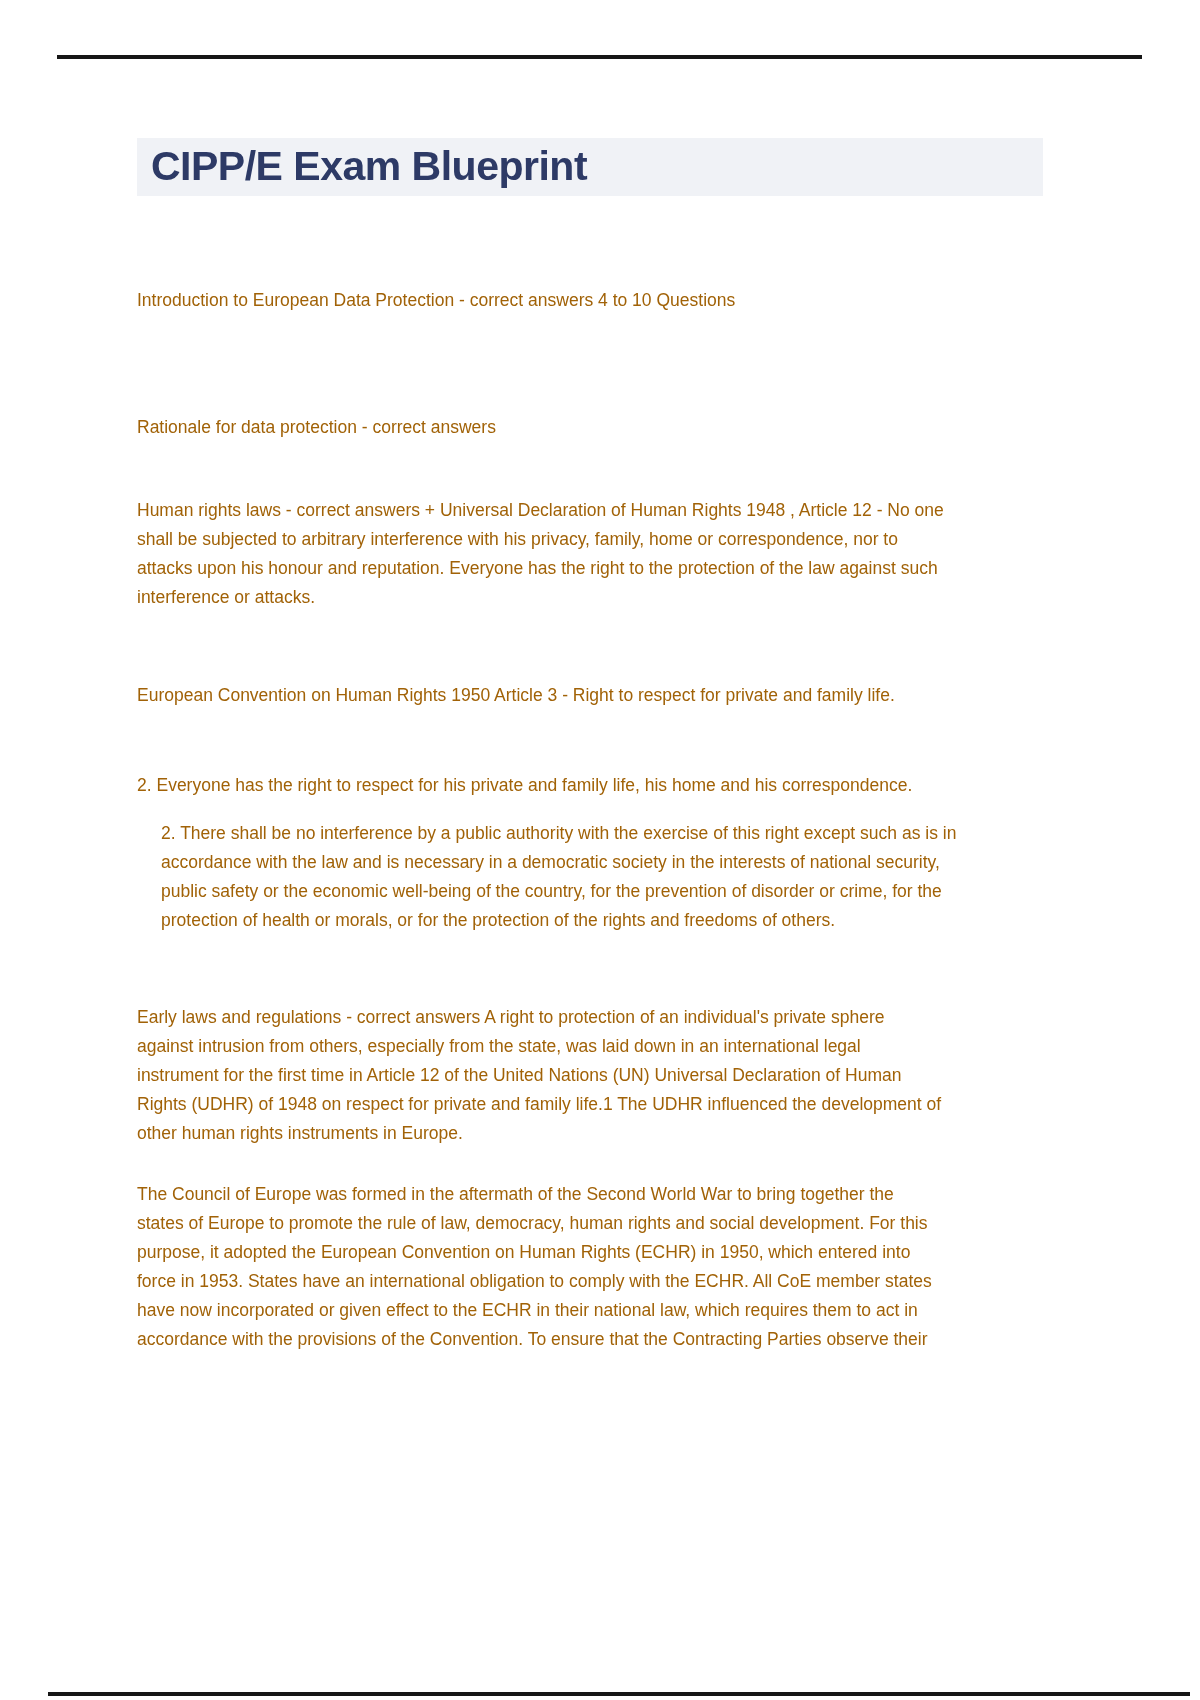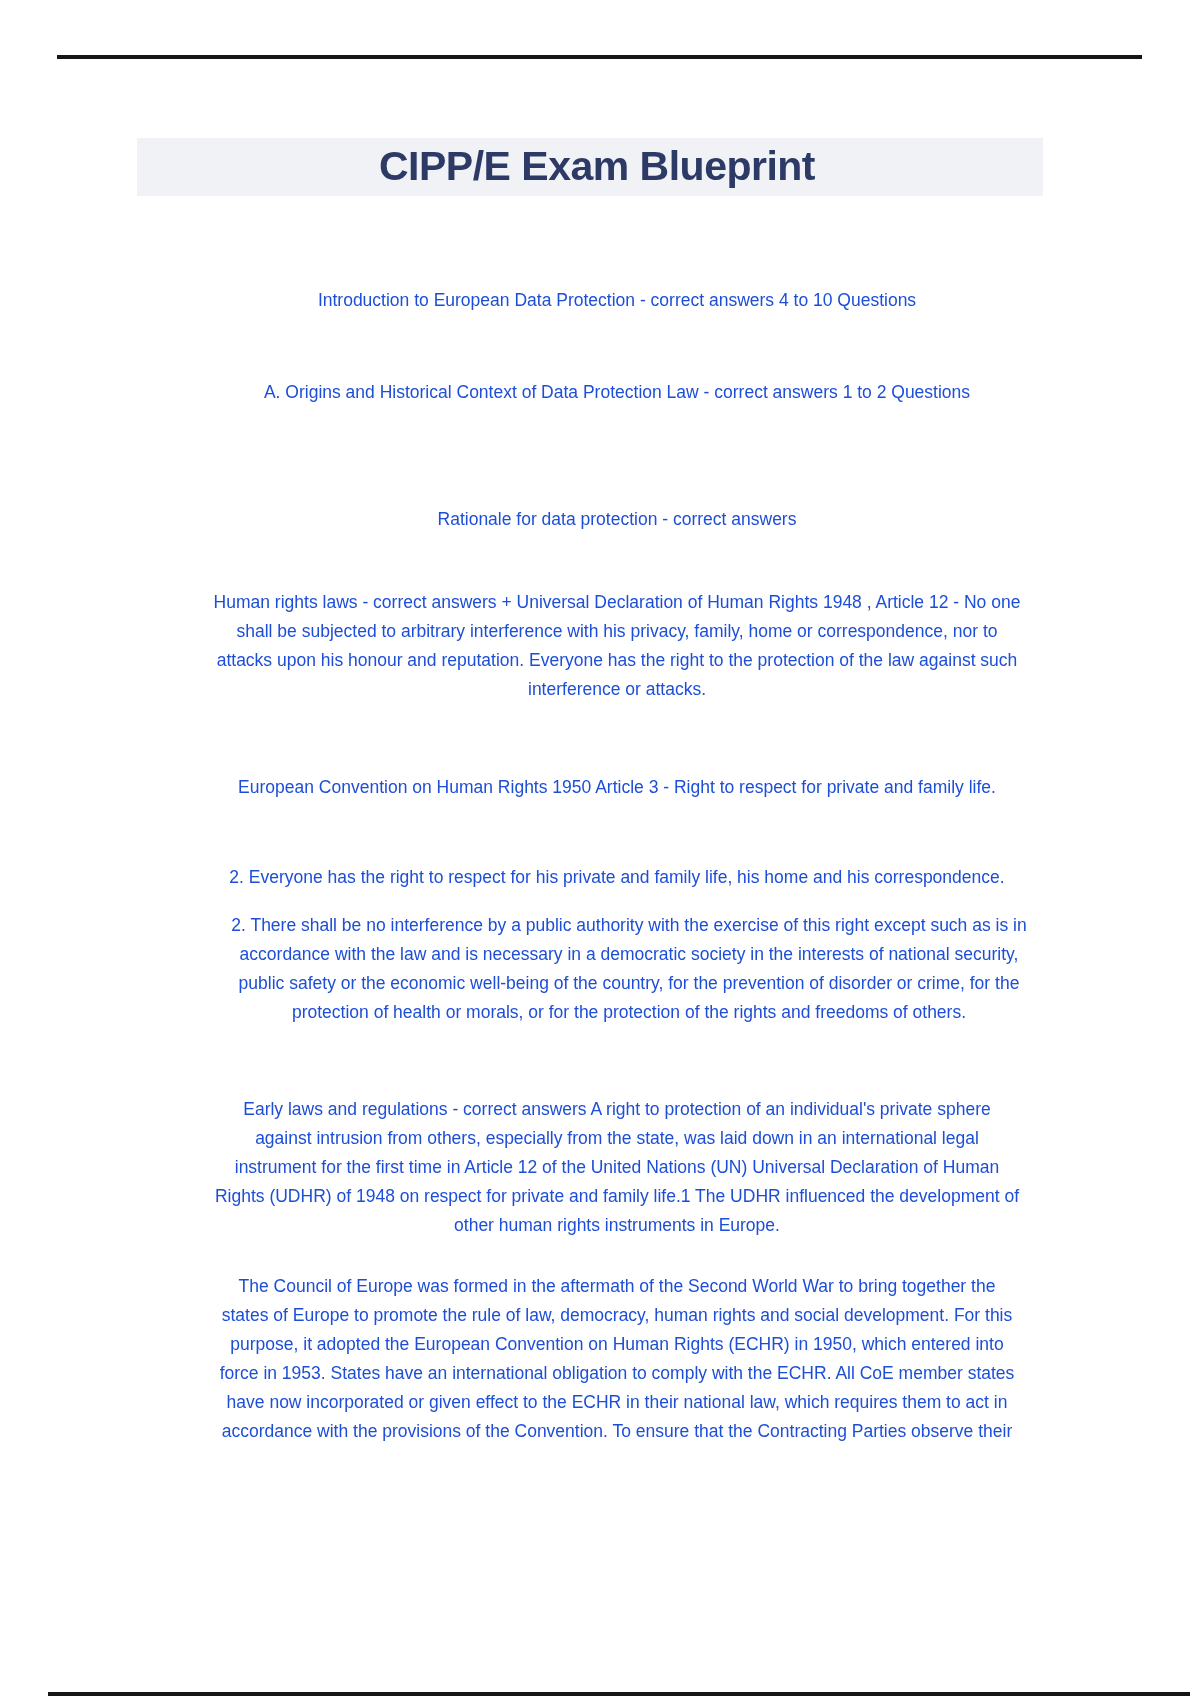--- a/index.html
+++ b/index.html
@@ -7,21 +7,20 @@
     padding: 0;
     background: #ffffff;
   }
   .page {
     position: relative;
     width: 1200px;
     height: 1700px;
     background: #ffffff;
     overflow: hidden;
     font-family: "Liberation Sans", sans-serif;
-    text-align: center;
   }
   .top-rule {
     position: absolute;
     top: 55px;
     left: 57px;
     width: 1085px;
     height: 4px;
     background: #161616;
   }
   .bottom-rule {
@@ -51,21 +50,21 @@
   .content {
     position: absolute;
     top: 196px;
     left: 137px;
     width: 960px;
   }
   .para {
     margin: 0;
     font-size: 17.5px;
     line-height: 29px;
-    color: #1d4ed8;
+    color: #a16207;
     white-space: pre-line;
   }
   .p1 { margin-top: 90px; }
   .p2 { margin-top: 63px; }
   .p3 { margin-top: 98px; }
   .p4 { margin-top: 54px; }
   .p5 { margin-top: 69px; }
   .p6 { margin-top: 61px; }
   .p7 { margin-top: 19px; margin-left: 24px; }
   .p8 { margin-top: 68px; }
@@ -77,21 +76,20 @@
 <div class="page">
 
   <div class="top-rule"></div>
 
   <div class="title-block">
     <h1>CIPP/E Exam Blueprint</h1>
   </div>
 
   <div class="content">
     <p class="para p1">Introduction to European Data Protection - correct answers 4 to 10 Questions</p>
-    <p class="para p2">A. Origins and Historical Context of Data Protection Law - correct answers 1 to 2 Questions</p>
     <p class="para p3">Rationale for data protection - correct answers</p>
     <p class="para p4">Human rights laws - correct answers + Universal Declaration of Human Rights 1948 , Article 12 - No one
 shall be subjected to arbitrary interference with his privacy, family, home or correspondence, nor to
 attacks upon his honour and reputation. Everyone has the right to the protection of the law against such
 interference or attacks.</p>
     <p class="para p5">European Convention on Human Rights 1950 Article 3 - Right to respect for private and family life.</p>
     <p class="para p6">2. Everyone has the right to respect for his private and family life, his home and his correspondence.</p>
     <p class="para p7">2. There shall be no interference by a public authority with the exercise of this right except such as is in
 accordance with the law and is necessary in a democratic society in the interests of national security,
 public safety or the economic well-being of the country, for the prevention of disorder or crime, for the

